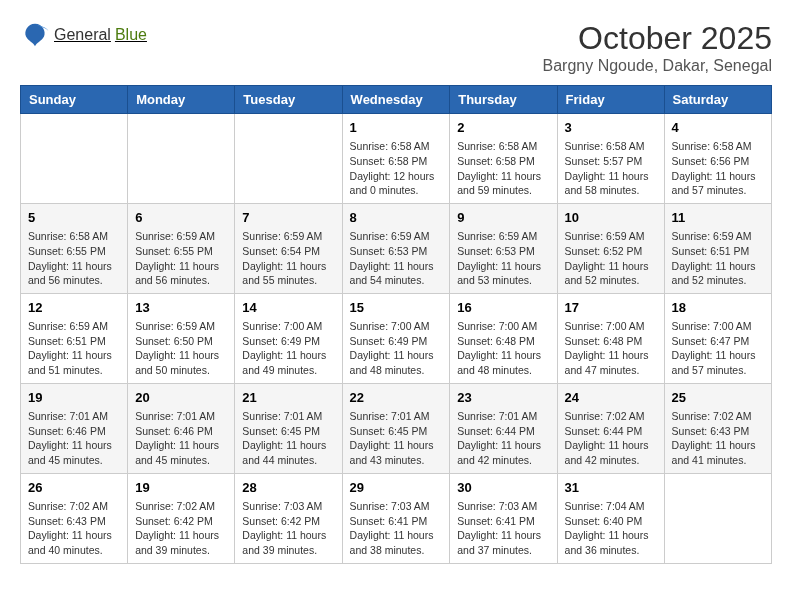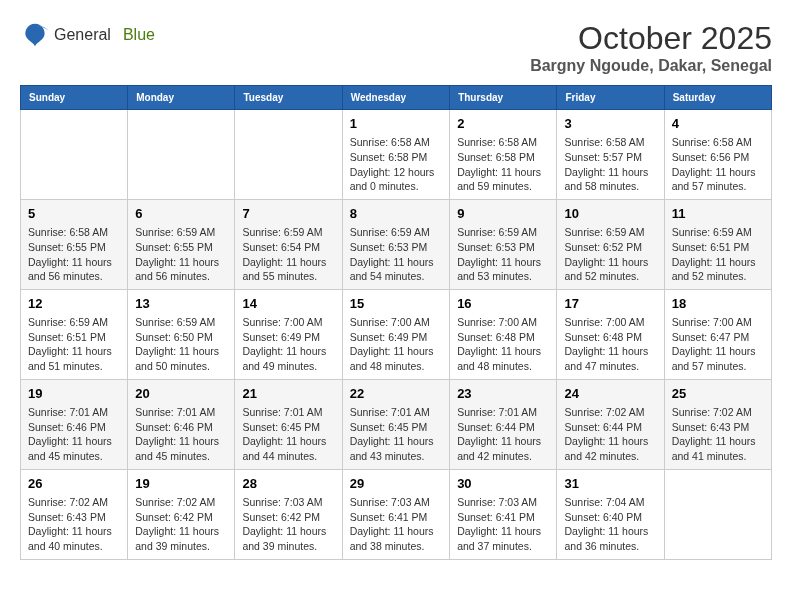--- a/index.html
+++ b/index.html
@@ -31,33 +31,32 @@
       text-align: right;
     }
     .month-title {
       font-size: 32px;
       color: #333;
       font-weight: normal;
     }
     .subtitle {
       font-size: 16px;
       color: #555;
-      font-weight: bold;
     }
     .calendar {
       width: 100%;
       border-collapse: collapse;
       border: 1px solid #ccc;
     }
     .calendar th {
       background-color: #2a67b1;
       color: white;
       text-align: left;
       padding: 6px 8px;
-      font-size: 10px;
+      font-size: 13px;
       border: 1px solid #1a4f90;
     }
     .calendar td {
       vertical-align: top;
       padding: 5px 7px;
       border: 1px solid #ccc;
       width: 108px;
       min-height: 80px;
       font-size: 11px;
       line-height: 1.4;
@@ -83,21 +82,21 @@
 </head>
 <body>
 
 <div class="header-section">
   <div class="logo">
     <svg class="logo-bird" viewBox="0 0 40 40" xmlns="http://www.w3.org/2000/svg">
       <path d="M20 5 C10 5, 5 15, 8 22 C11 28, 18 30, 20 35 C22 30, 29 28, 32 22 C35 15, 30 5, 20 5Z" fill="#2a67b1"></path>
       <path d="M20 5 C25 8, 35 8, 38 15 C35 10, 28 10, 20 5Z" fill="#4a90d9"></path>
     </svg>
     <div>
-      <div style="display:flex; gap:12px;">
+      <div style="display:flex; gap:4px;text-decoration:underline;">
         <span class="logo-general">General</span>
         <span class="logo-blue">Blue</span>
       </div>
     </div>
   </div>
   <div class="title-section">
     <div class="month-title">October 2025</div>
     <div class="subtitle">Bargny Ngoude, Dakar, Senegal</div>
   </div>
 </div>

